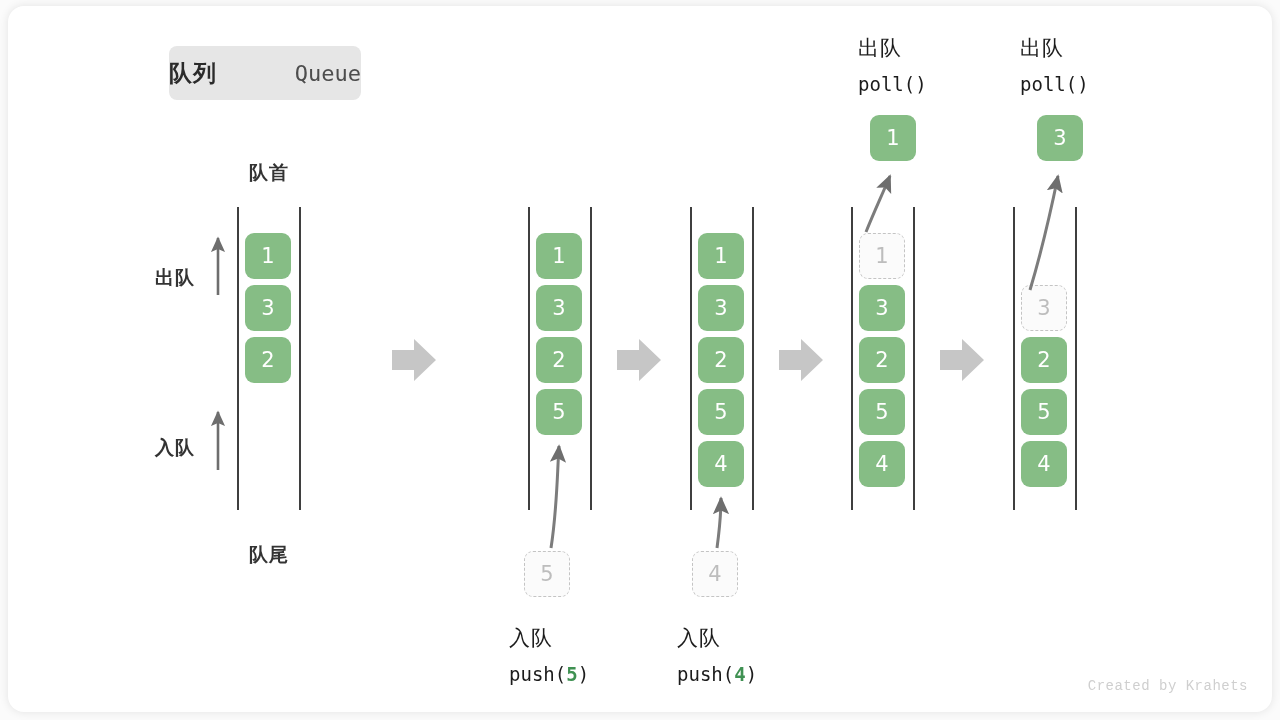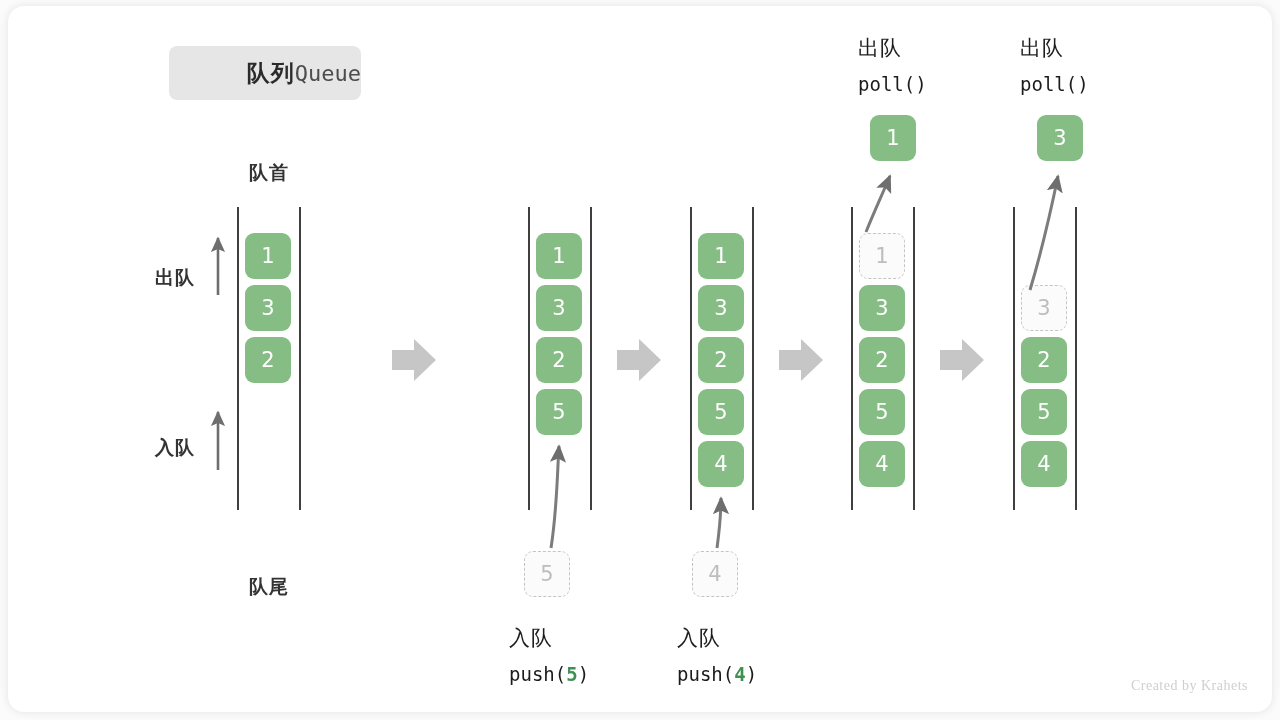--- a/index.html
+++ b/index.html
@@ -40,21 +40,21 @@
   .title-badge {
     position: absolute;
     left: 169px;
     top: 46px;
     width: 192px;
     height: 54px;
     background: #e6e6e6;
     border-radius: 8px;
     display: flex;
     align-items: center;
-    justify-content: flex-end;
+    justify-content: space-between;
   }
   .title-cn {
     font-size: 23px;
     font-weight: bold;
     color: #2b2b2b;
     letter-spacing: 1px;
   }
   .title-en {
     font-size: 22px;
     color: #4d4d4d;
@@ -122,40 +122,40 @@
     color: #bdbdbd;
     border: 1.6px dashed #c4c4c4;
   }
 
   
   .watermark {
     position: absolute;
     right: 32px;
     bottom: 26px;
     font-size: 14px;
-    font-family: Liberation Serif, serif;
+    font-family: Liberation Mono, monospace;
     color: #cfcfcf;
     letter-spacing: 0.5px;
   }
 
   svg.layer { pointer-events: none; }
 </style>
 </head>
 <body>
 
 <div id="canvas">
   <div class="card"></div>
 
   <div class="title-badge">
     <span class="title-cn">队列</span>
     <span class="title-en">Queue</span>
   </div>
 
   <div class="label-cn-bold" style="left:241px; top:160px;">队首</div>
-  <div class="label-cn-bold" style="left:241px; top:574px;">队尾</div>
+  <div class="label-cn-bold" style="left:241px; top:542px;">队尾</div>
   <div class="label-cn-bold" style="left:147px; top:265px;">出队</div>
   <div class="label-cn-bold" style="left:147px; top:435px;">入队</div>
 
   <div class="op-label" style="left:858px; top:30px;">
     <div class="op-cn">出队</div>
     <div class="op-code">poll()</div>
   </div>
 
   <div class="op-label" style="left:1020px; top:30px;">
     <div class="op-cn">出队</div>

